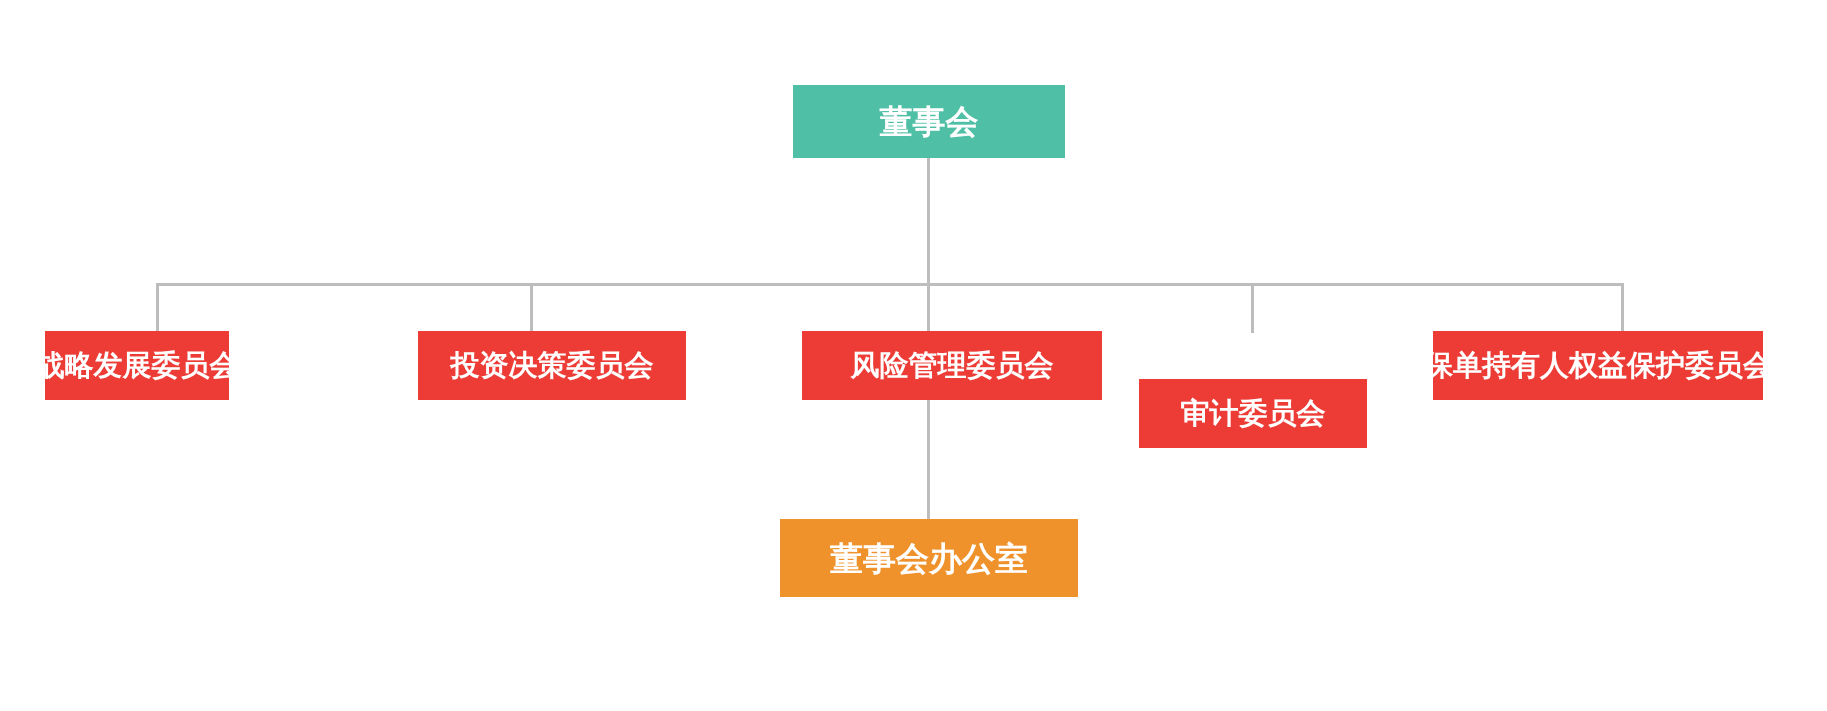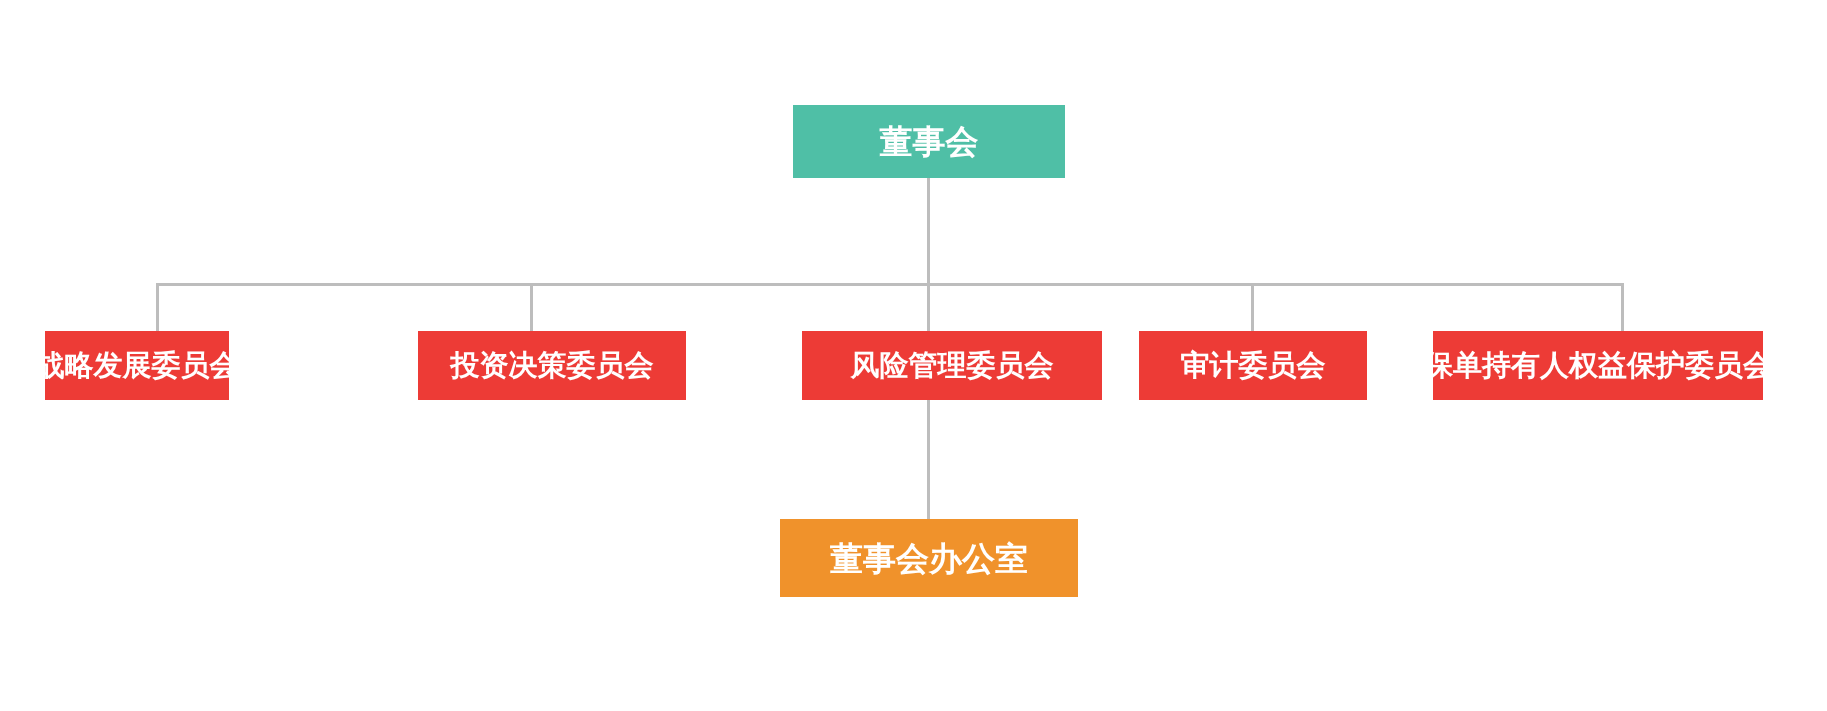--- a/index.html
+++ b/index.html
@@ -27,31 +27,30 @@
     color: var(--color-text);
     font-weight: 700;
     text-align: center;
     white-space: nowrap;
     line-height: 1;
   }
   .node-root {
     left: 793px; top: 85px; width: 272px; height: 73px;
     background: var(--color-root);
     font-size: 33px;
-    margin-top: 20px;
   }
   .node-committee {
     top: 331px; height: 69px;
     background: var(--color-committee);
     font-size: 29px;
   }
   .committee-1 { left: 45px;   width: 184px; }
   .committee-2 { left: 418px;  width: 268px; }
   .committee-3 { left: 802px;  width: 300px; }
-  .committee-4 { left: 1139px; width: 228px; }
+  .committee-4 { left: 1139px; width: 228px; margin-top: 48px; }
   .committee-5 { left: 1433px; width: 330px; }
   .node-office {
     left: 780px; top: 519px; width: 298px; height: 78px;
     background: var(--color-office);
     font-size: 33px;
     align-items: center;
   }
   .connector {
     position: absolute;
     background: var(--color-connector);

